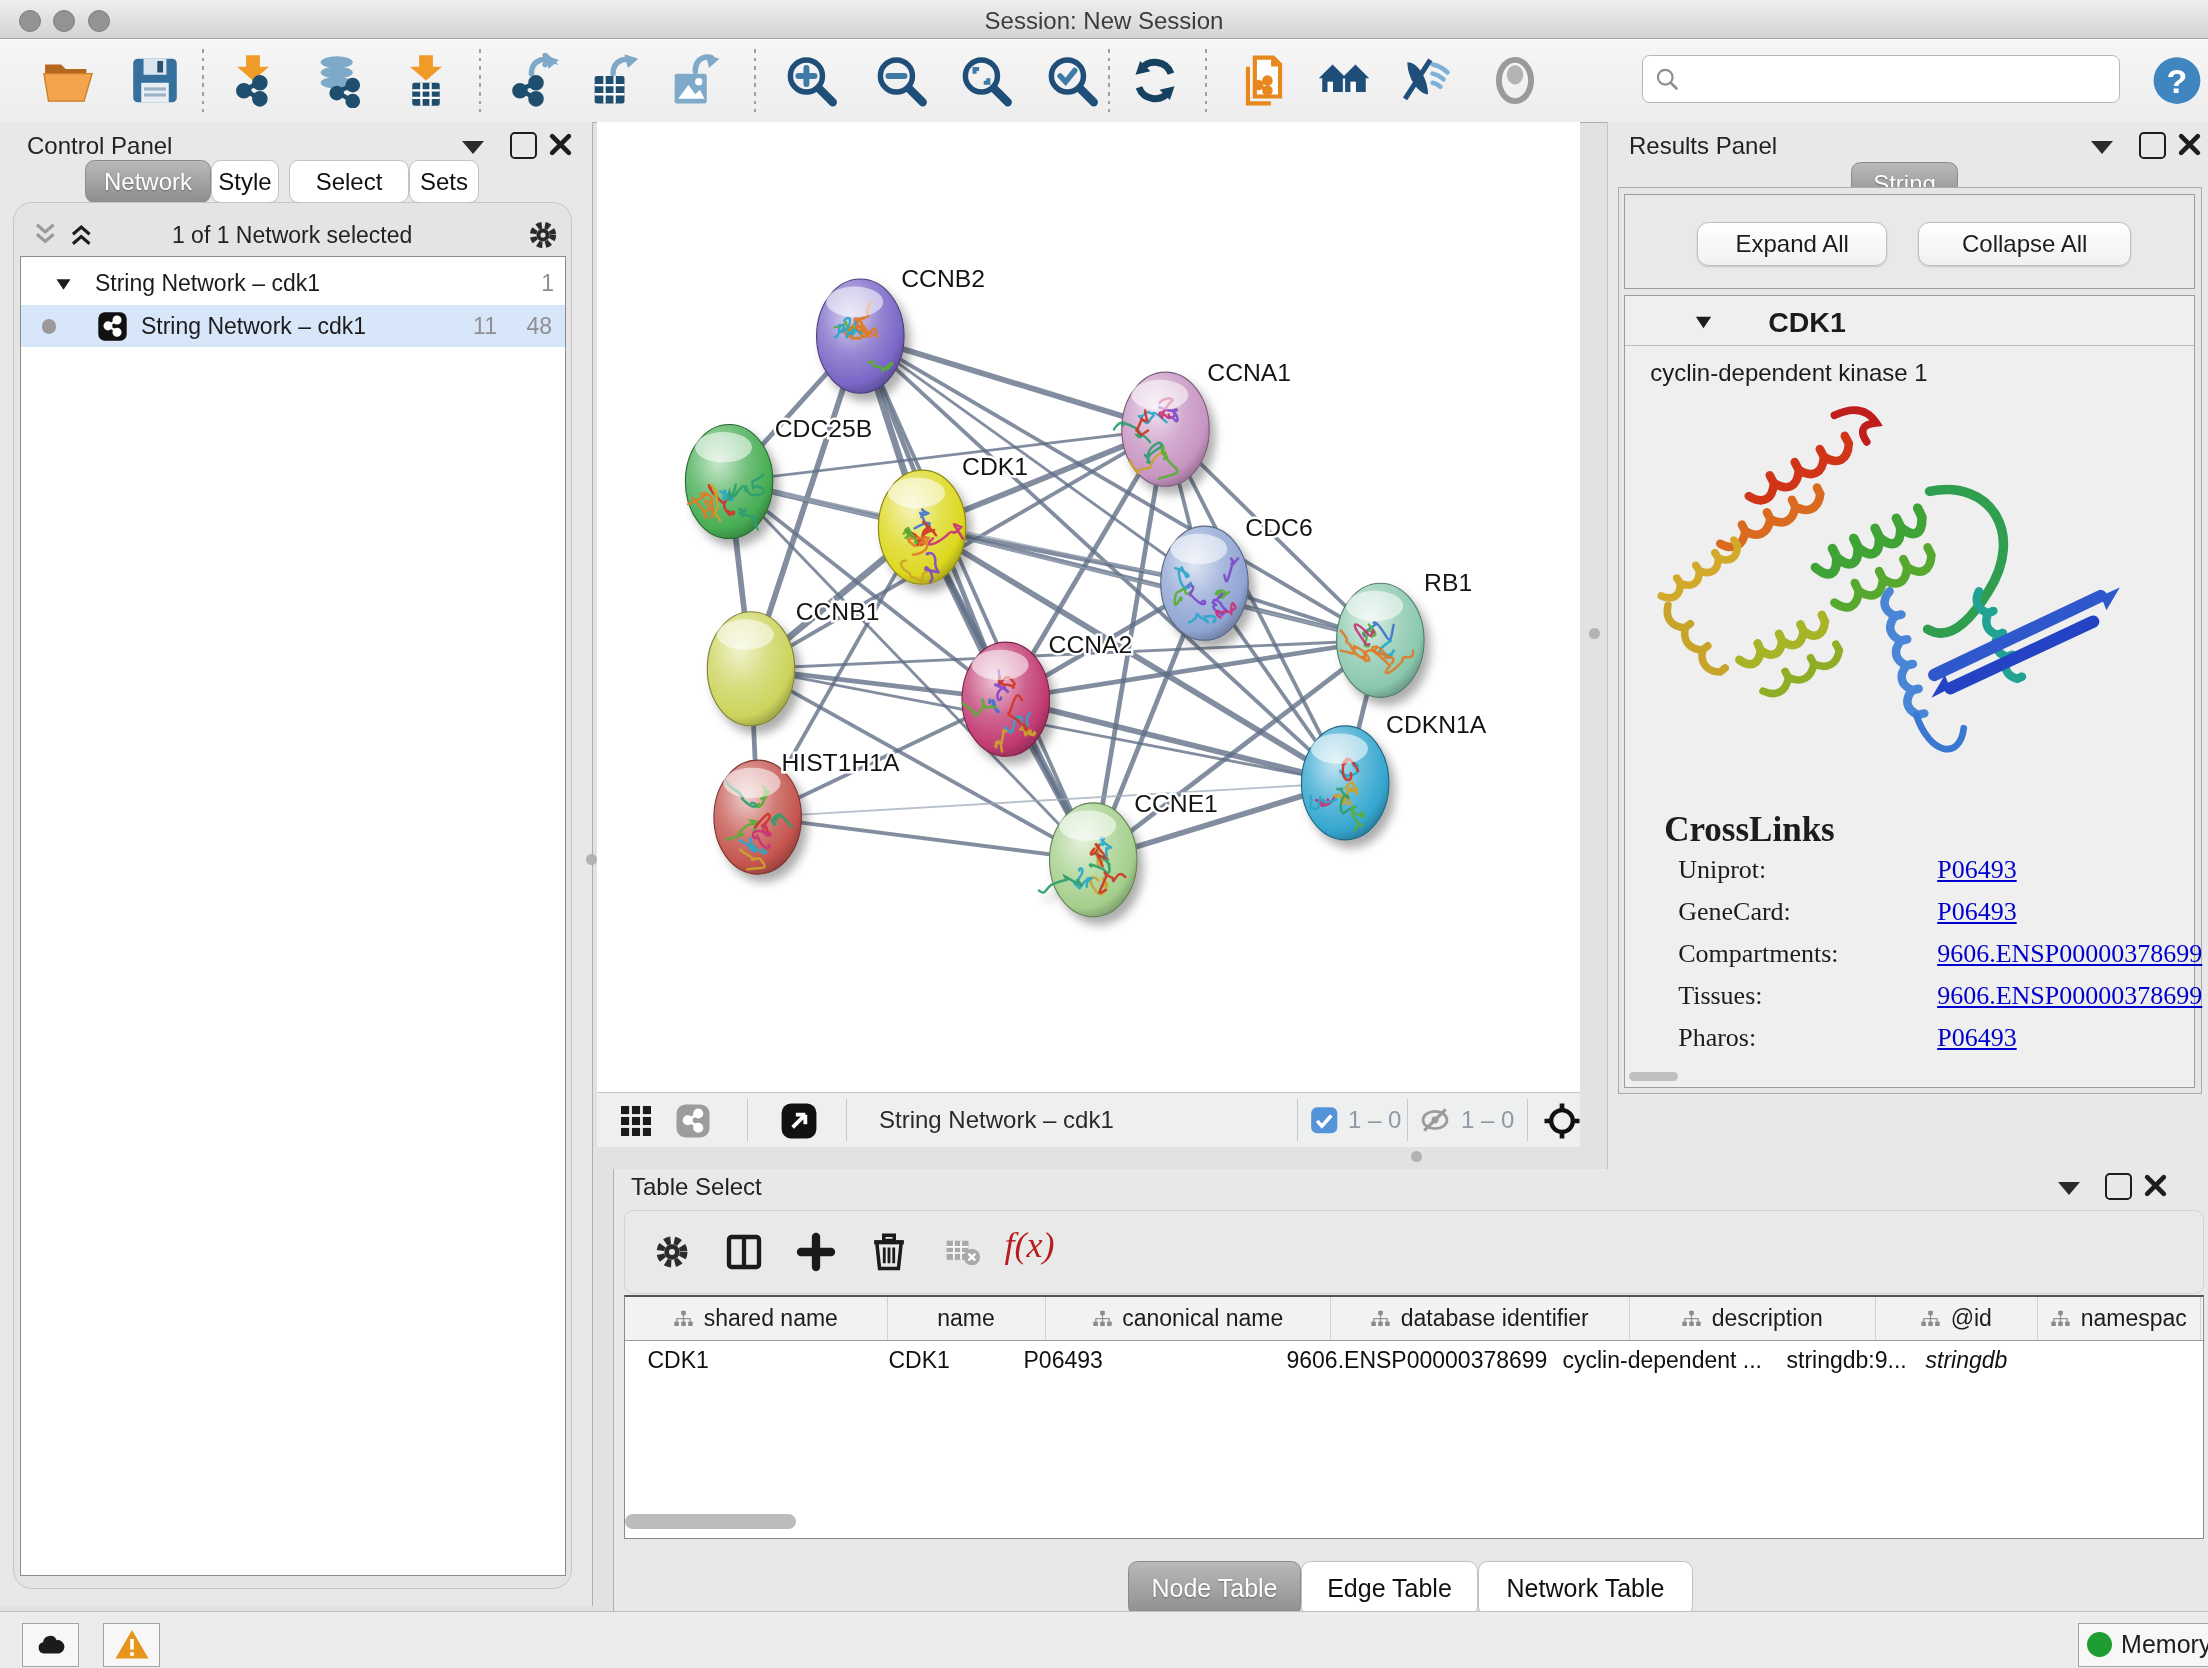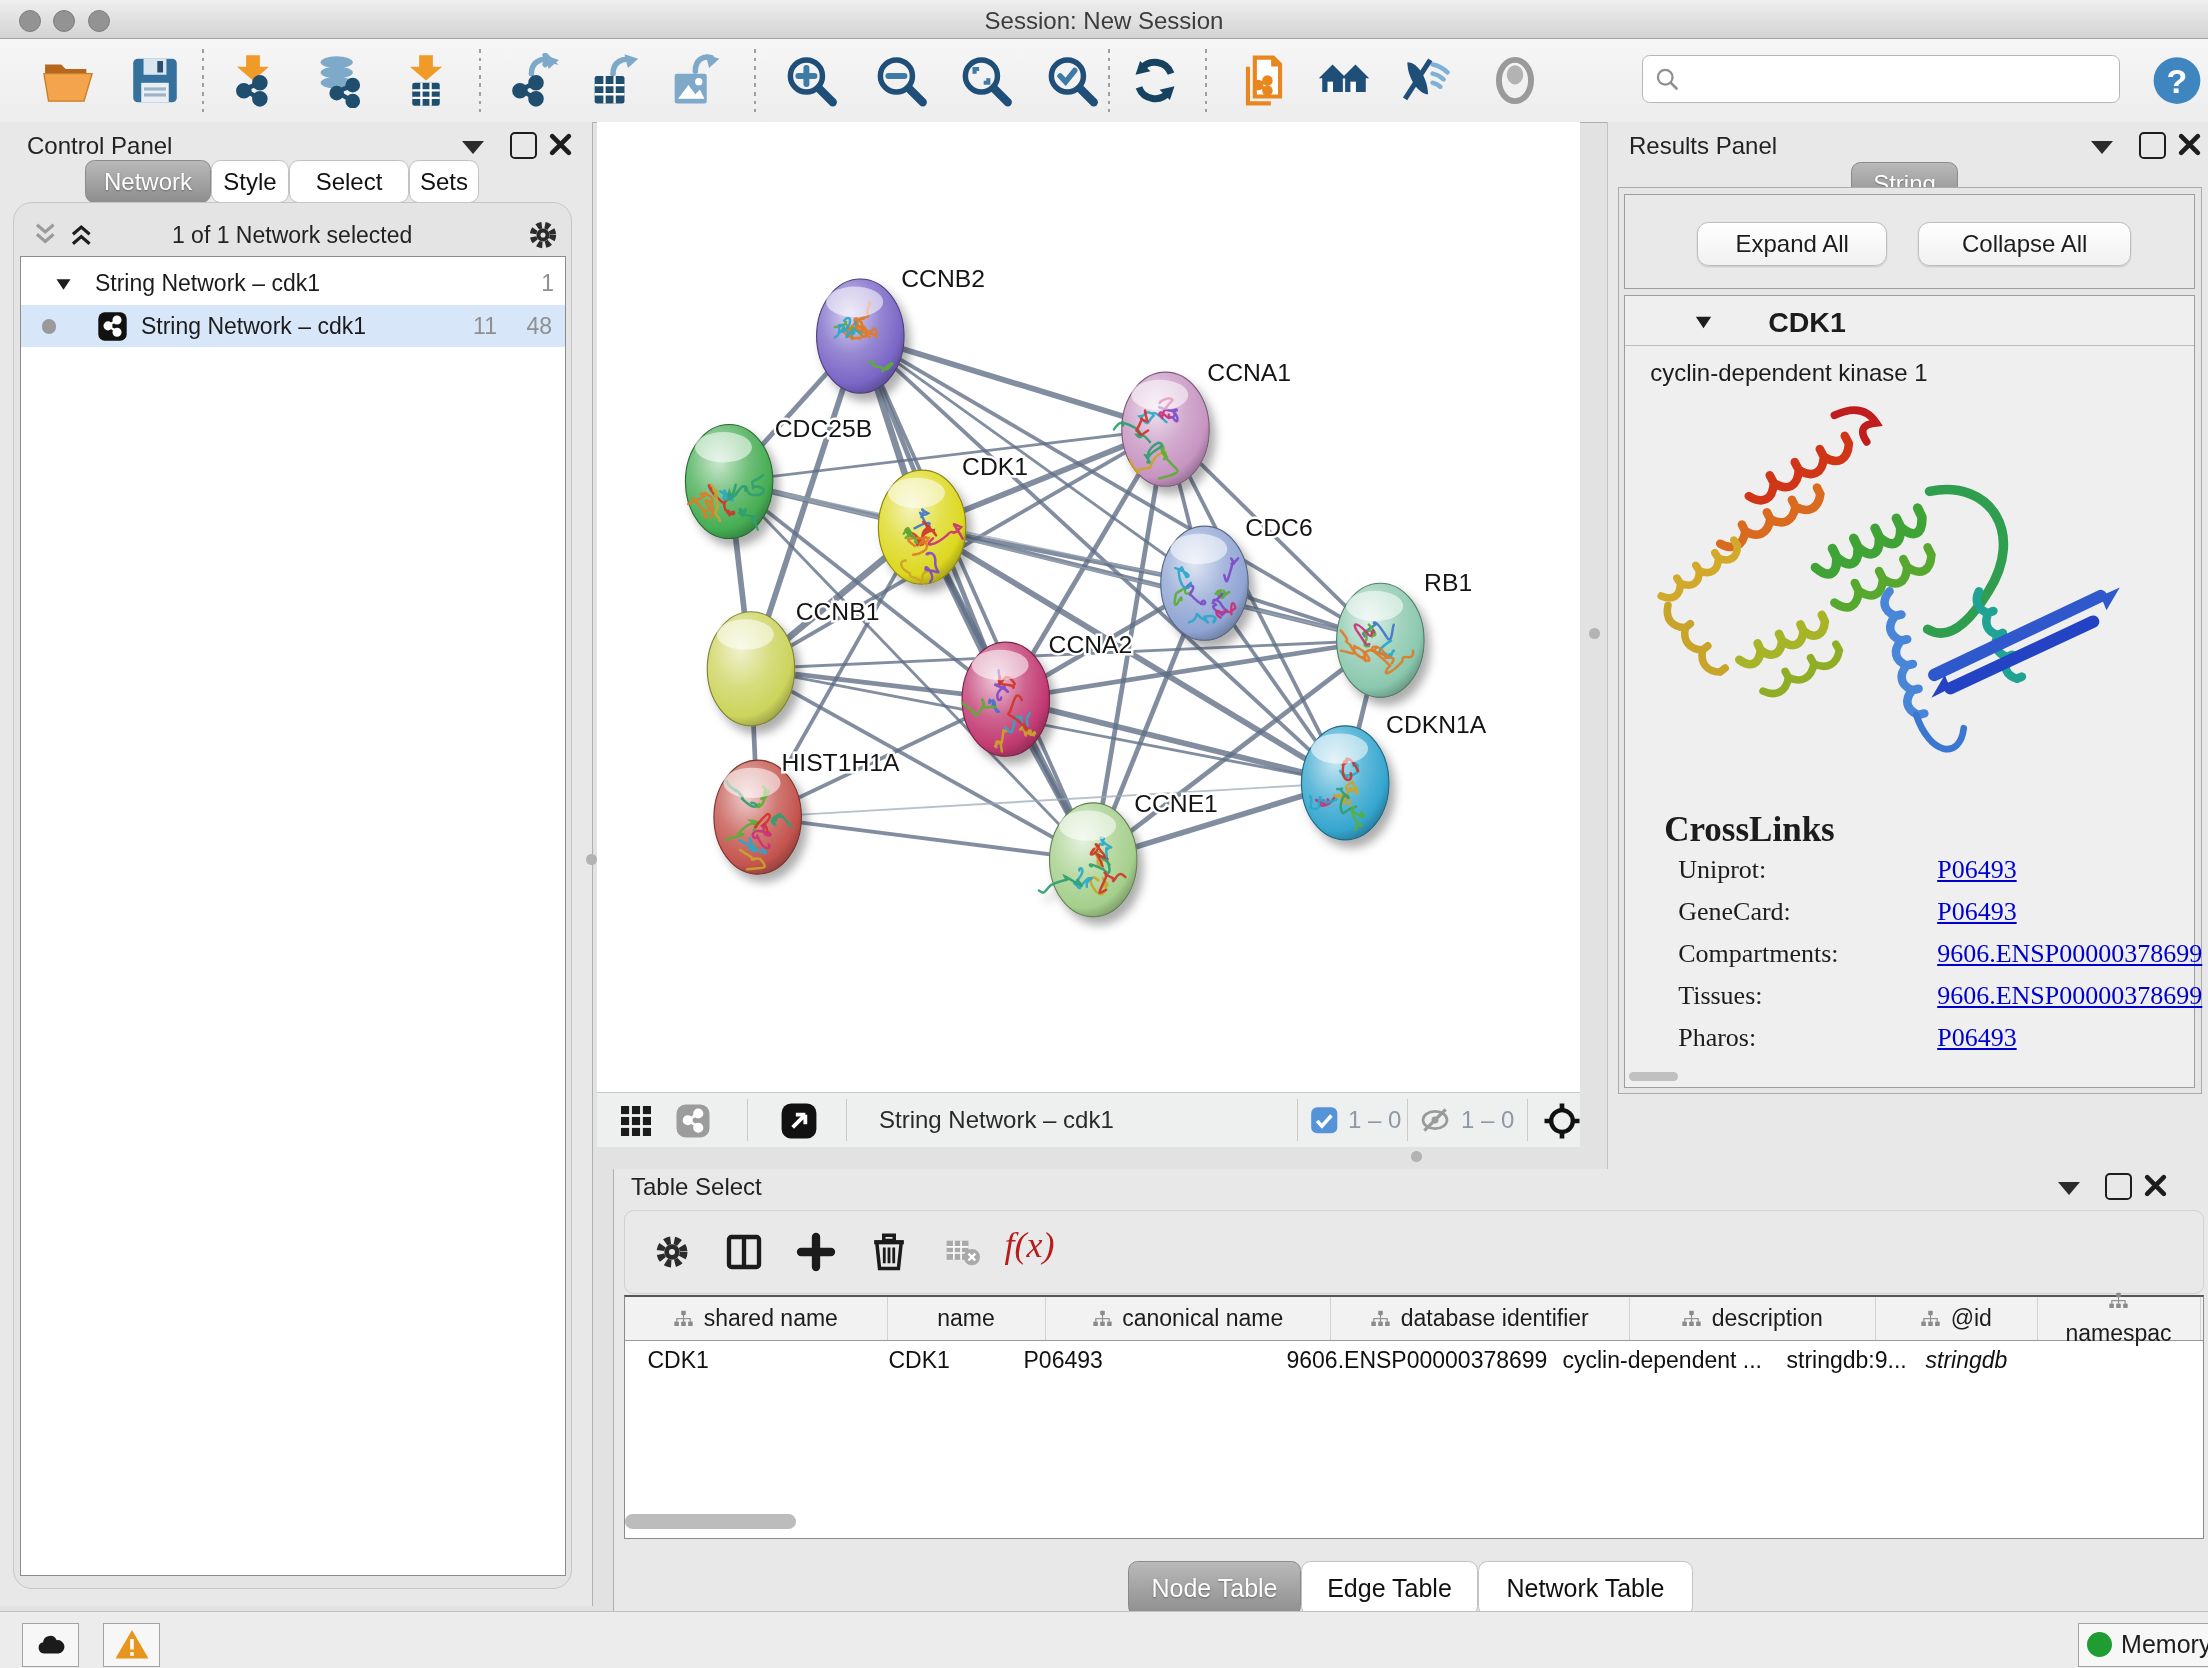--- a/index.html
+++ b/index.html
@@ -242,21 +242,21 @@
 
 <div id="control-panel" class="abs">
   <div class="panel-title abs" style="left:27px;top:9.5px">Control Panel</div>
   <div class="ph-ico tri-down" style="left:462px;top:19px"></div>
   <div class="ph-ico sq" style="left:510px;top:9.5px"></div>
   <svg class="ph-ico" style="left:548px;top:9.5px" width="25" height="25" viewBox="0 0 24 24">
       <path d="M4 4l16 16M20 4L4 20" stroke="#1d1d1d" stroke-width="4.5" stroke-linecap="round"></path>
     </svg>
 
   <div class="tab sel" style="left:85px;top:38px;width:126px">Network</div>
-  <div class="tab" style="left:211px;top:38px;width:78px">Style</div>
+  <div class="tab" style="left:211px;top:38px;width:68px">Style</div>
   <div class="tab" style="left:289px;top:38px;width:120px">Select</div>
   <div class="tab" style="left:409px;top:38px;width:70px">Sets</div>
 
   <div id="cp-container">
     <div id="cp-strip">
       <svg style="position:absolute;left:13.3px;top:3.8px" width="28.5" height="28.5" viewBox="0 0 24 24">
           <path d="M5 4l7 6 7-6M5 12l7 6 7-6" stroke="#9a9a9a" stroke-width="2.6" fill="none"></path>
         </svg>
       <svg style="position:absolute;left:49px;top:3.8px" width="28.5" height="28.5" viewBox="0 0 24 24">
           <path d="M5 20l7-6 7 6M5 12l7-6 7 6" stroke="#1d1d1d" stroke-width="2.6" fill="none"></path>
@@ -795,21 +795,21 @@
                 <path d="M4 11.5h16v1.3H4z"></path>
                 <path d="M3.7 12h1.3v3.5H3.7zM11.4 12h1.3v3.5h-1.3zM19 12h1.3v3.5H19z"></path>
                 <rect x="1.5" y="15.5" width="5.2" height="5.2" rx="1"></rect>
                 <rect x="9.4" y="15.5" width="5.2" height="5.2" rx="1"></rect>
                 <rect x="17.3" y="15.5" width="5.2" height="5.2" rx="1"></rect>
               </g>
             </svg>
           </span>
           <span>@id</span>
         </div>
-        <div class="th" style="width: 163px; flex-direction: column;">
+        <div class="th" style="width: 163px;">
           <span>
             <svg width="21" height="21" viewBox="0 0 24 24">
               <g fill="#8b8b8b">
                 <rect x="9.4" y="3" width="5.2" height="5.2" rx="1"></rect>
                 <path d="M11.4 8h1.2v3.5h-1.2z"></path>
                 <path d="M4 11.5h16v1.3H4z"></path>
                 <path d="M3.7 12h1.3v3.5H3.7zM11.4 12h1.3v3.5h-1.3zM19 12h1.3v3.5H19z"></path>
                 <rect x="1.5" y="15.5" width="5.2" height="5.2" rx="1"></rect>
                 <rect x="9.4" y="15.5" width="5.2" height="5.2" rx="1"></rect>
                 <rect x="17.3" y="15.5" width="5.2" height="5.2" rx="1"></rect>

